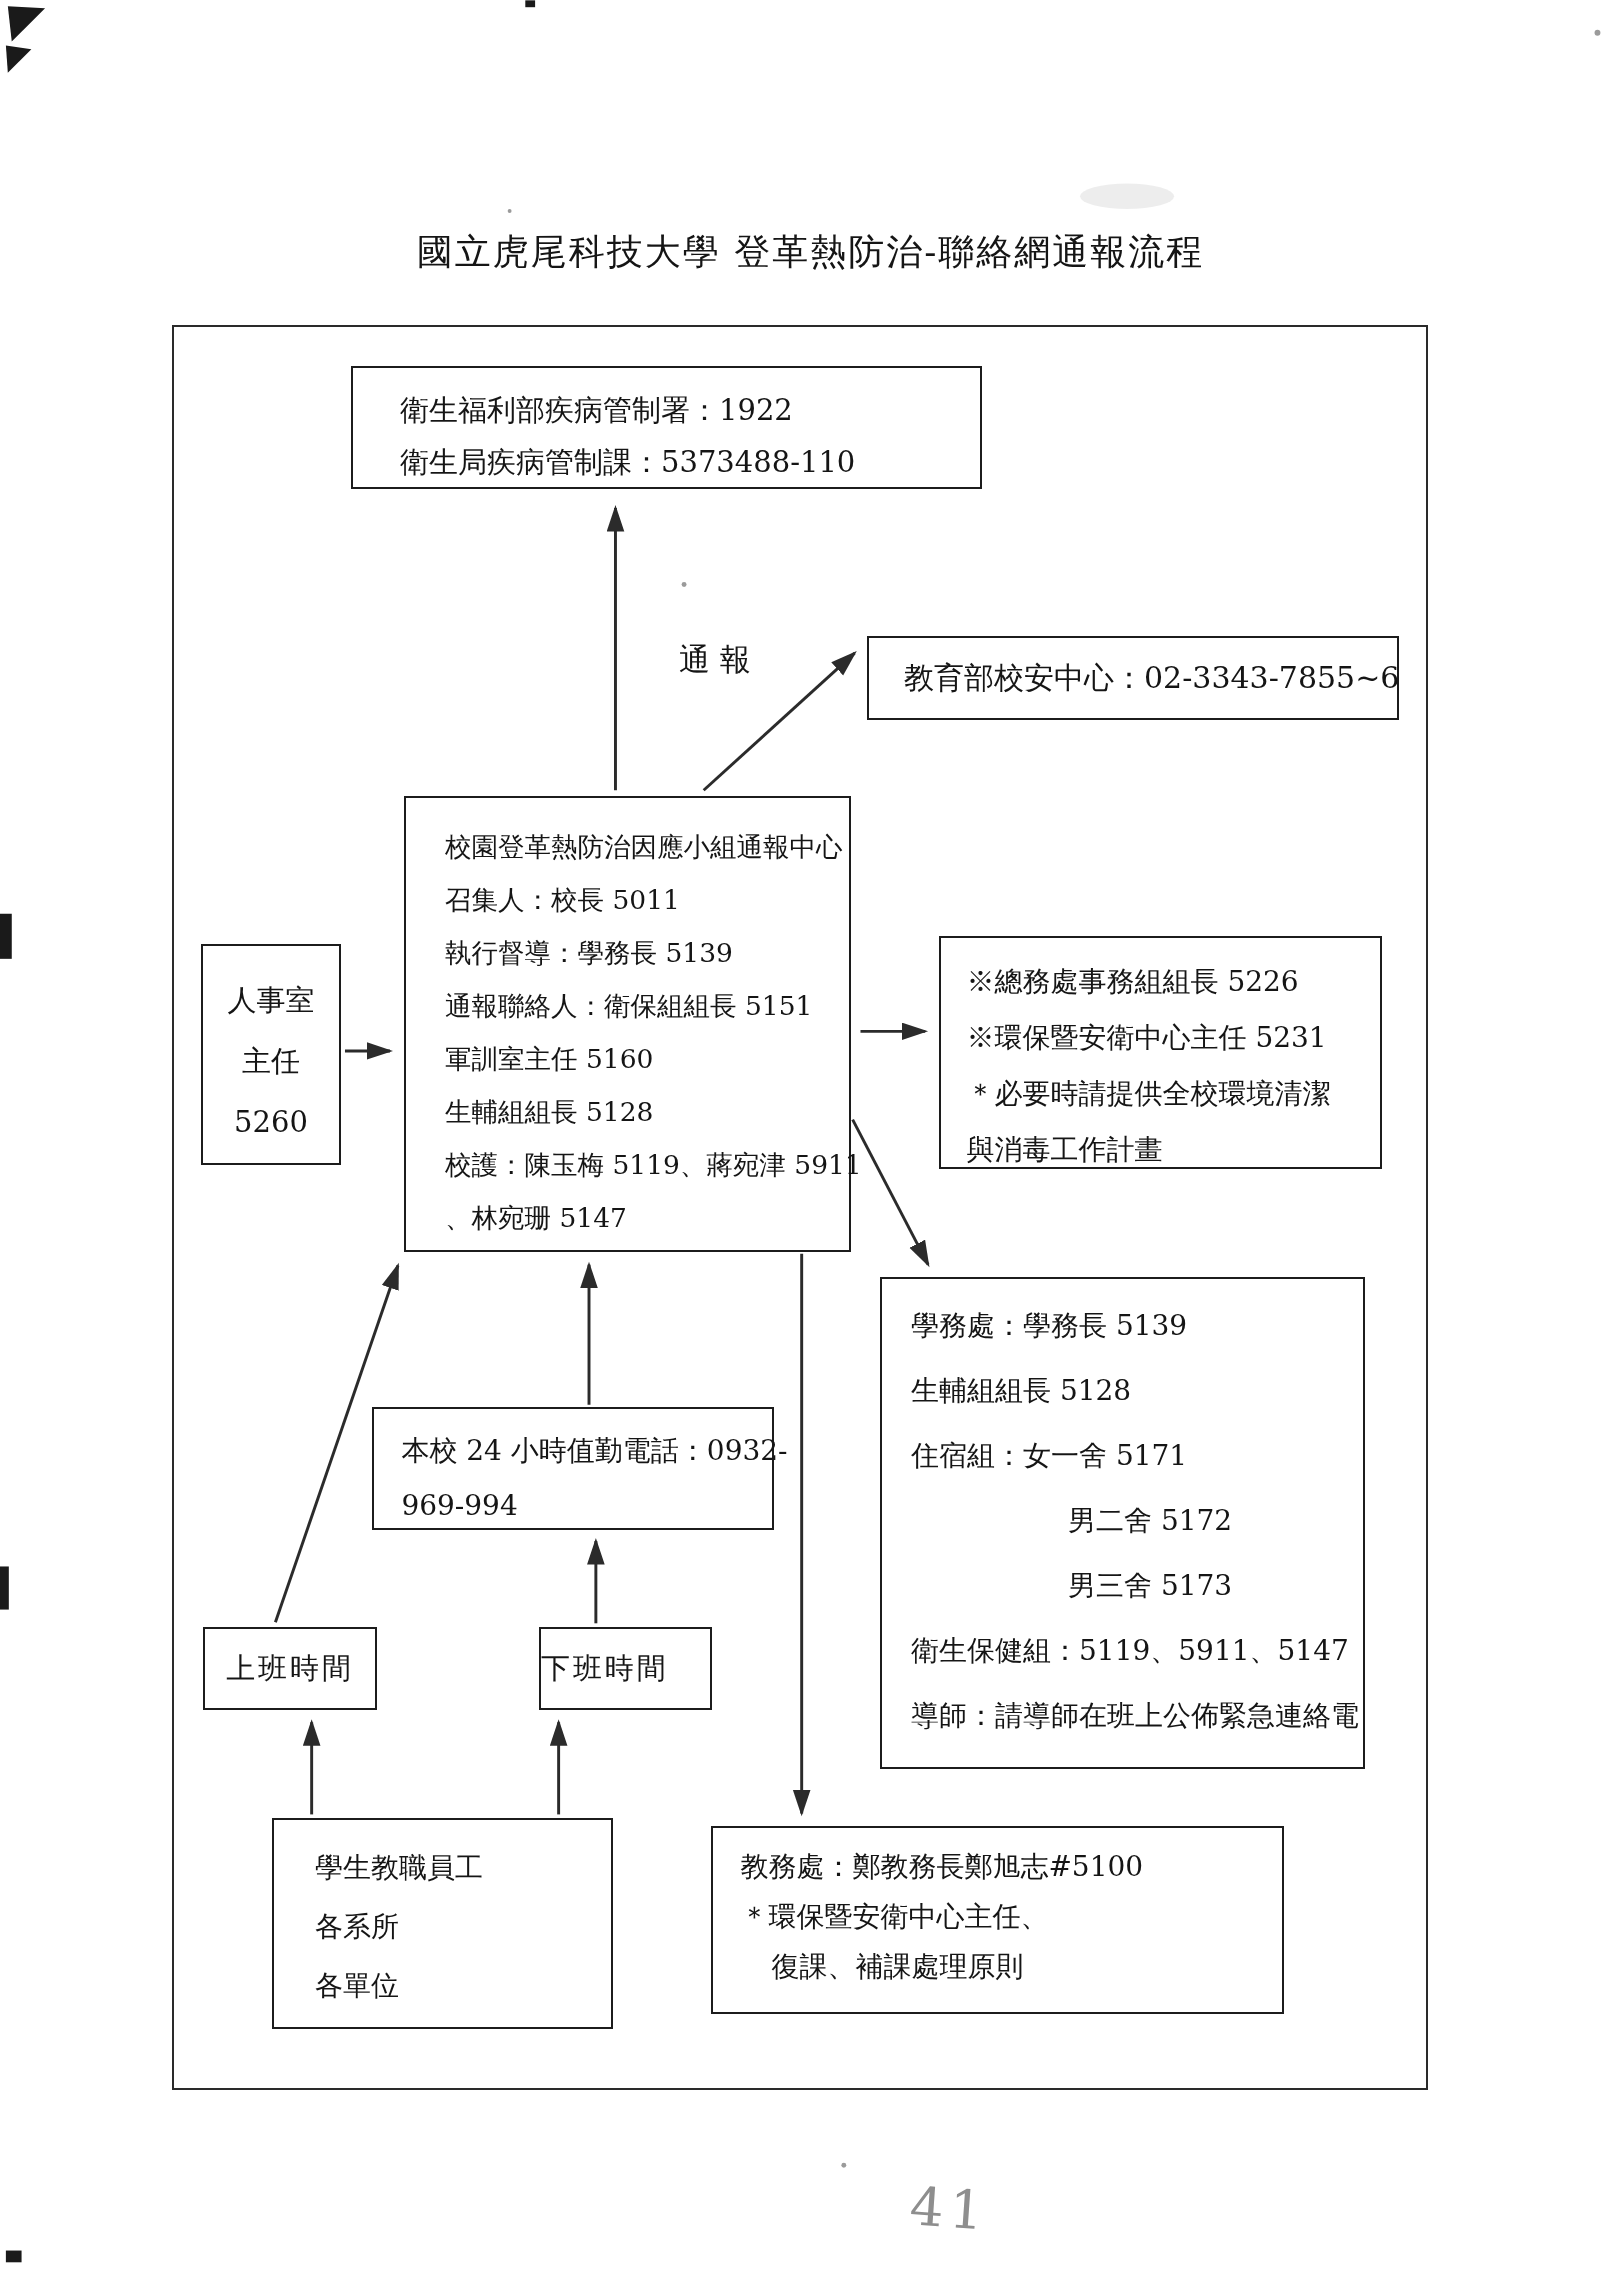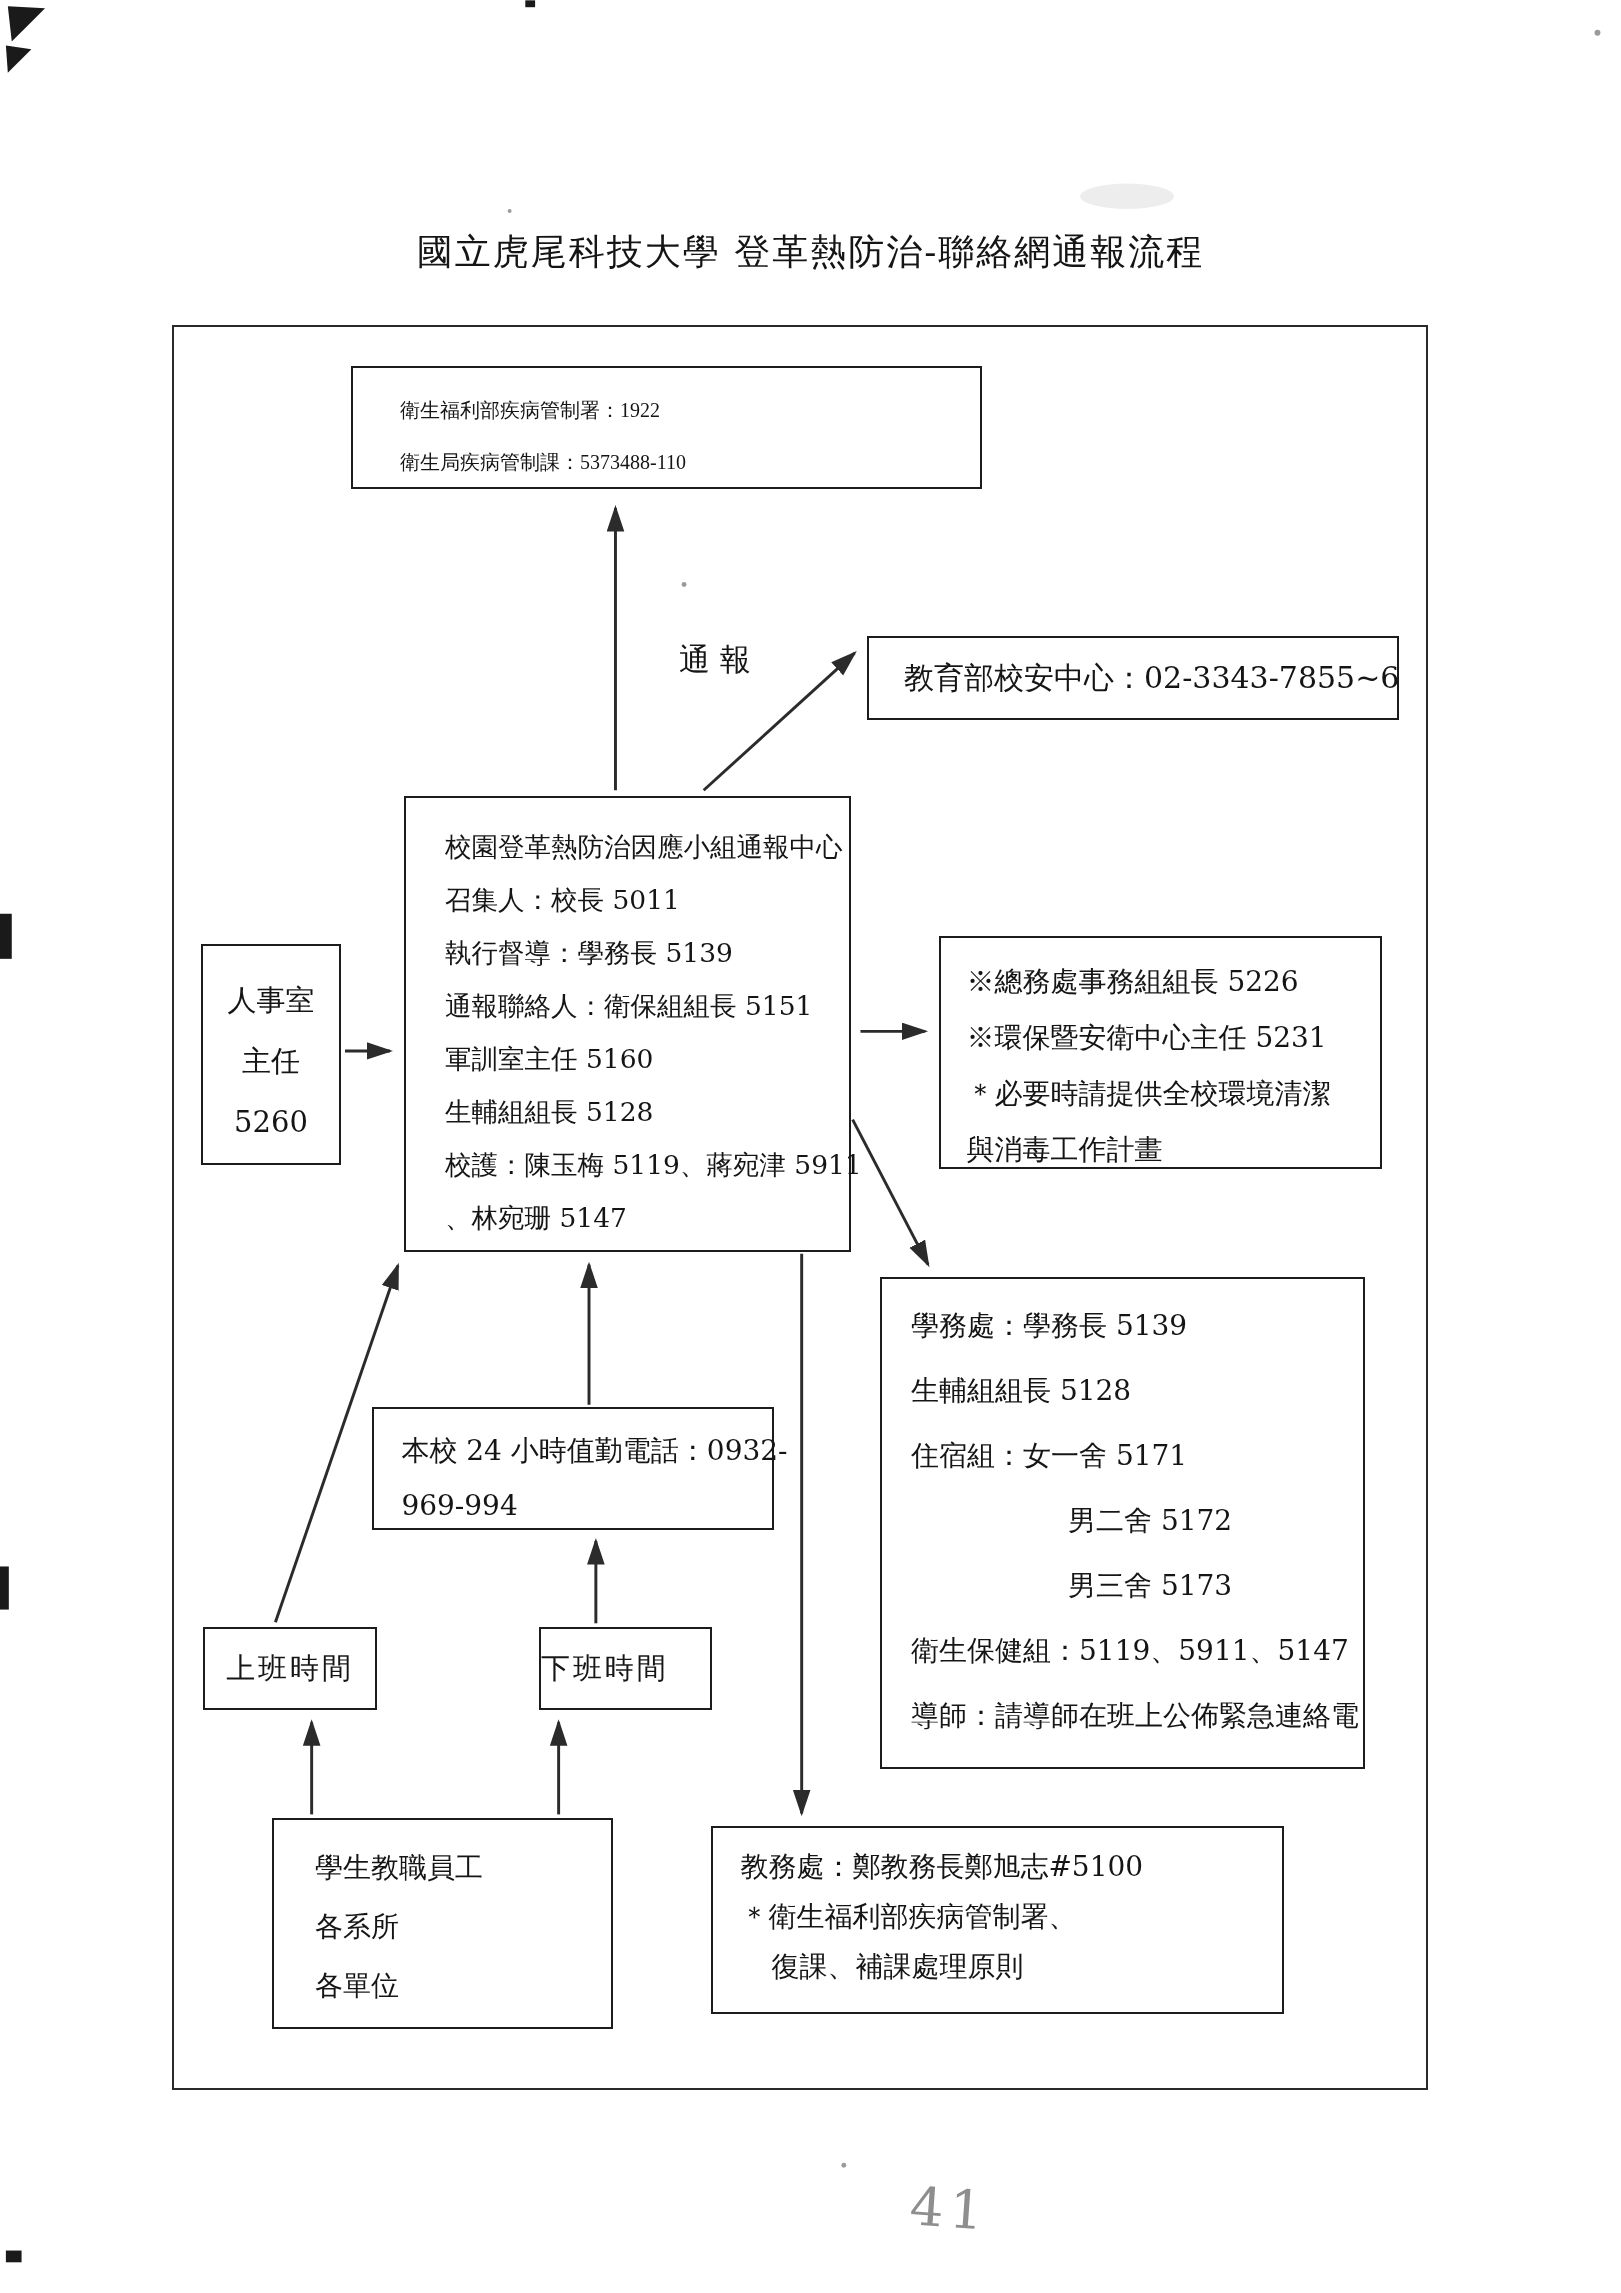--- a/index.html
+++ b/index.html
@@ -37,21 +37,21 @@
     font-size:31px;letter-spacing:9.8px;white-space:nowrap;
   }
   .pagenum{
     position:absolute;left:910px;top:2178px;
     font-size:53px;color:#8e8e8e;
     transform:rotate(4deg);
     letter-spacing:5.9px;
   }
 
   
-  .b-health{left:351px;top:366px;width:631px;height:123px;padding:15.7px 0 0 47px;font-size:20px;line-height:52px;font-family:Liberation Serif, serif;}
+  .b-health{left:351px;top:366px;width:631px;height:123px;padding:15.7px 0 0 47px;font-size:29px;line-height:52px;}
   .b-moe{left:867px;top:590px;width:532px;height:84px;padding:19.6px 0 0 35px;font-size:30px;margin-top:46px;}
   .b-center{left:404px;top:796px;width:447px;height:456px;padding:21.6px 0 0 39px;font-size:26.5px;line-height:53px;}
   .b-personnel{left:201px;top:944px;width:140px;height:221px;padding-top:23.5px;text-align:center;font-size:29px;line-height:61px;}
   .b-general{left:939px;top:936px;width:443px;height:233px;padding:15.7px 0 0 25.5px;font-size:28px;line-height:56px;}
   .b-student{left:880px;top:1277px;width:485px;height:492px;padding:14px 0 0 29px;font-size:28px;line-height:65px;}
   .b-student .indent{padding-left:157px;}
   .b-phone{left:372px;top:1407px;width:402px;height:123px;padding:13.7px 0 0 27.4px;font-size:28px;line-height:55px;}
   .b-work{left:203px;top:1627px;width:174px;height:83px;display:flex;align-items:center;justify-content:center;font-size:29px;letter-spacing:2.9px;}
   .b-off{left:539px;top:1627px;width:173px;height:83px;display:flex;align-items:center;justify-content:flex-start;font-size:29px;letter-spacing:2.9px;}
   .b-staff{left:272px;top:1818px;width:341px;height:211px;padding:17.6px 0 0 41px;font-size:28px;line-height:59px;}
@@ -126,21 +126,21 @@
   </div>
 
   <div class="box b-staff">
     <div class="ln">學生教職員工</div>
     <div class="ln">各系所</div>
     <div class="ln">各單位</div>
   </div>
 
   <div class="box b-academic">
     <div class="ln">教務處：鄭教務長鄭旭志#5100</div>
-    <div class="ln">＊衛生福利部疾病管制署、</div>
+    <div class="ln">＊環保暨安衛中心主任、</div>
     <div class="ln indent-sm">復課、補課處理原則</div>
   </div>
 
   <div class="pagenum">41</div>
 
   <svg class="arrows" viewBox="0 0 1654 2340" xmlns="http://www.w3.org/2000/svg">
     <defs>
       <marker id="ah" markerWidth="10" markerHeight="8" refX="8" refY="3" orient="auto" markerUnits="strokeWidth">
         <path d="M0,0 L9,3 L0,6 Z" fill="#2b2b2b"></path>
       </marker>

